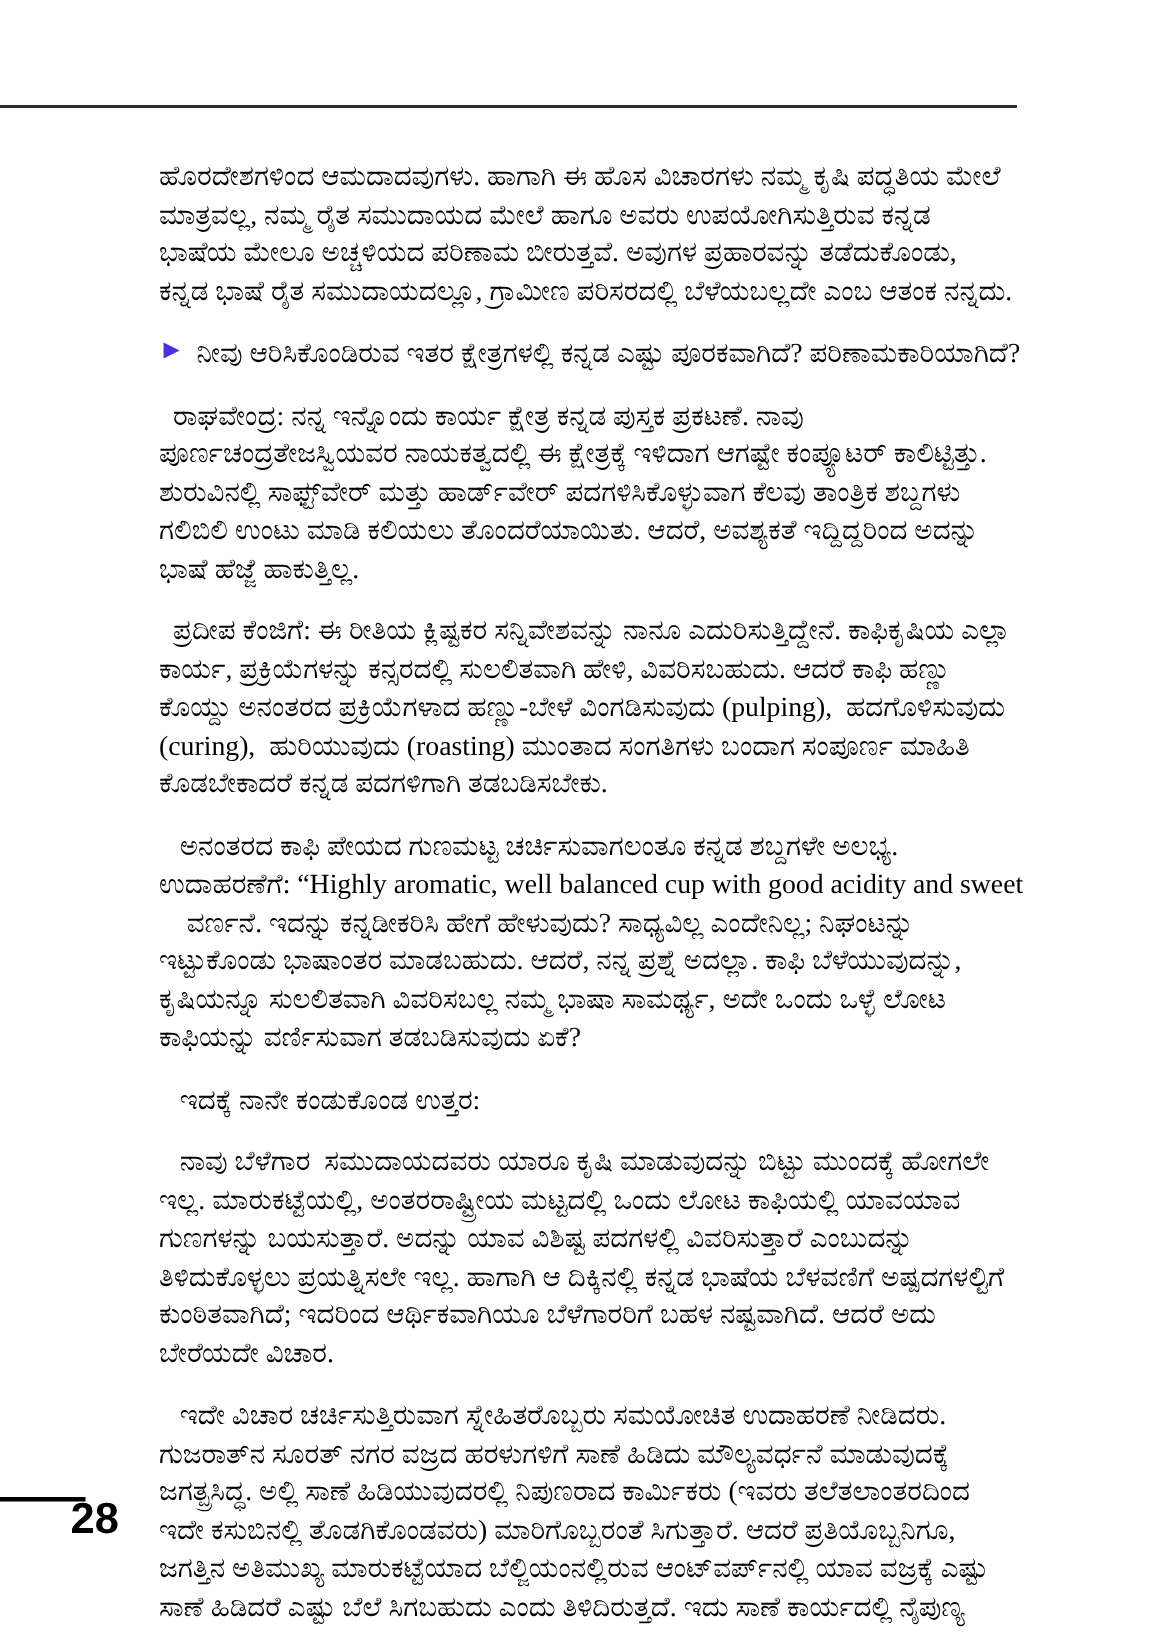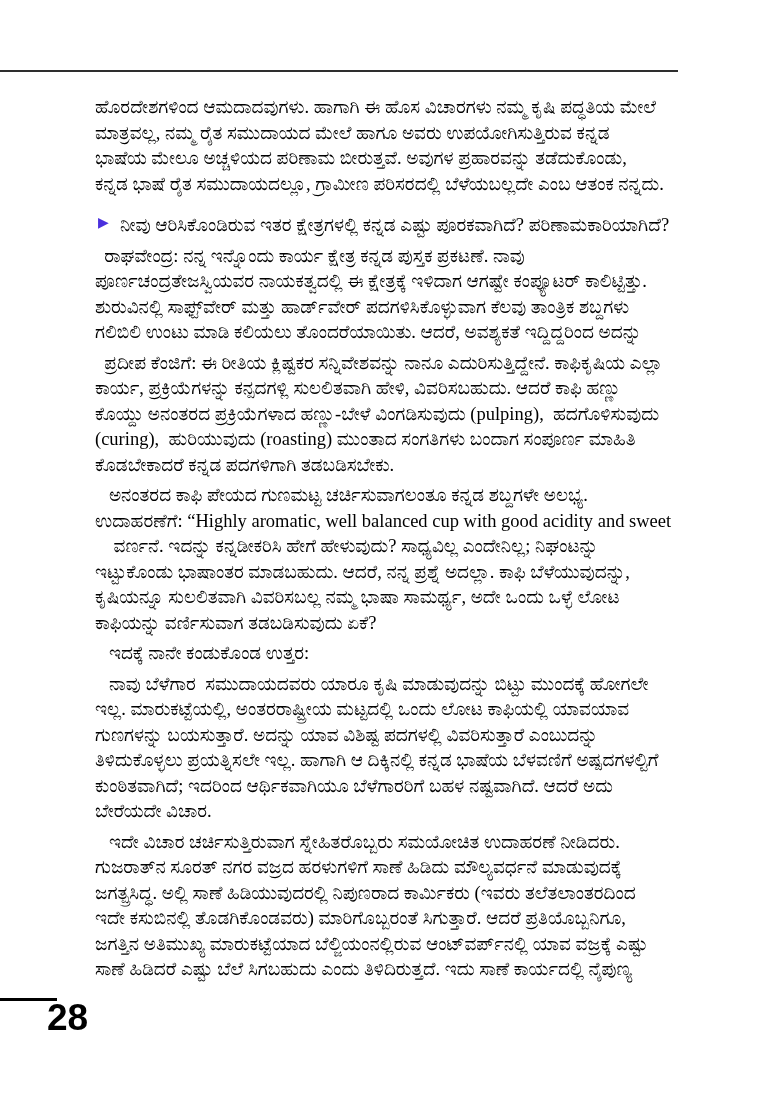--- a/index.html
+++ b/index.html
@@ -21,21 +21,21 @@
     width:678px;height:2px;
     background:#2e2e2e;
   }
   .article{
     position:absolute;
     top:90px;left:90px;
     width:602px;
     font-size:18.5px;
     line-height:25.5px;
   }
-  .block{margin:5px;}
+  .block{margin:16px;}
   .line{
     white-space:pre;
     overflow:visible;
   }
   .b{font-weight:normal;}
   .block.question{
     margin-top:16px;
     font-weight:bold;
   }
   .block.question .line{
@@ -53,21 +53,21 @@
     position:absolute;
     left:0;top:998px;
     width:57px;height:3px;
     background:#000;
   }
   .page-num{
     position:absolute;
     left:47px;top:998px;
     font-family:"Liberation Sans", sans-serif;
     font-weight:bold;
-    font-size:37px;
+    font-size:29px;
     line-height:1.1;
     color:#000;
   }
 </style>
 </head>
 <body style="color: rgb(0, 0, 0);">
 
 <div class="page">
   <div class="top-rule" style="background: rgb(46, 46, 46);"></div>
   <main class="article" id="article">
@@ -78,24 +78,25 @@
         <div class="line"><span class="r">ಕನ್ನಡ ಭಾಷೆ ರೈತ ಸಮುದಾಯದಲ್ಲೂ, ಗ್ರಾಮೀಣ ಪರಿಸರದಲ್ಲಿ ಬೆಳೆಯಬಲ್ಲದೇ ಎಂಬ ಆತಂಕ ನನ್ನದು.</span></div>
       </div>
       <div class="block question">
         <div class="line"><span class="arrow" style="color: rgb(74, 48, 221);">▶</span><span class="b">ನೀವು ಆರಿಸಿಕೊಂಡಿರುವ ಇತರ ಕ್ಷೇತ್ರಗಳಲ್ಲಿ ಕನ್ನಡ ಎಷ್ಟು ಪೂರಕವಾಗಿದೆ? ಪರಿಣಾಮಕಾರಿಯಾಗಿದೆ?</span></div>
       </div>
       <div class="block answer">
         <div class="line"><span class="r">  </span><span class="b">ರಾಘವೇಂದ್ರ:</span><span class="r"> ನನ್ನ ಇನ್ನೊಂದು ಕಾರ್ಯ ಕ್ಷೇತ್ರ ಕನ್ನಡ ಪುಸ್ತಕ ಪ್ರಕಟಣೆ. ನಾವು</span></div>
         <div class="line"><span class="r">ಪೂರ್ಣಚಂದ್ರತೇಜಸ್ವಿಯವರ ನಾಯಕತ್ವದಲ್ಲಿ ಈ ಕ್ಷೇತ್ರಕ್ಕೆ ಇಳಿದಾಗ ಆಗಷ್ಟೇ ಕಂಪ್ಯೂಟರ್ ಕಾಲಿಟ್ಟಿತ್ತು.</span></div>
         <div class="line"><span class="r">ಶುರುವಿನಲ್ಲಿ ಸಾಫ್ಟ್‌ವೇರ್ ಮತ್ತು ಹಾರ್ಡ್‌ವೇರ್ ಪದಗಳಿಸಿಕೊಳ್ಳುವಾಗ ಕೆಲವು ತಾಂತ್ರಿಕ ಶಬ್ದಗಳು</span></div>
         <div class="line"><span class="r">ಗಲಿಬಿಲಿ ಉಂಟು ಮಾಡಿ ಕಲಿಯಲು ತೊಂದರೆಯಾಯಿತು. ಆದರೆ, ಅವಶ್ಯಕತೆ ಇದ್ದಿದ್ದರಿಂದ ಅದನ್ನು</span></div>
+        <div class="line"><span class="r">ಭಾಷೆ ಹೆಜ್ಜೆ ಹಾಕುತ್ತಿಲ್ಲ.</span></div>
       </div>
       <div class="block answer">
         <div class="line"><span class="r">  </span><span class="b">ಪ್ರದೀಪ ಕೆಂಜಿಗೆ:</span><span class="r"> ಈ ರೀತಿಯ ಕ್ಲಿಷ್ಟಕರ ಸನ್ನಿವೇಶವನ್ನು ನಾನೂ ಎದುರಿಸುತ್ತಿದ್ದೇನೆ. ಕಾಫಿಕೃಷಿಯ ಎಲ್ಲಾ</span></div>
-        <div class="line"><span class="r">ಕಾರ್ಯ, ಪ್ರಕ್ರಿಯೆಗಳನ್ನು ಕನ್ಪದಗಳ್ಲಿ ಸುಲಲಿತವಾಗಿ ಹೇಳಿ, ವಿವರಿಸಬಹುದು. ಆದರೆ ಕಾಫಿ ಹಣ್ಣು</span></div>
+        <div class="line"><span class="r">ಕಾರ್ಯ, ಪ್ರಕ್ರಿಯೆಗಳನ್ನು ಕನ್ಸರದಲ್ಲಿ ಸುಲಲಿತವಾಗಿ ಹೇಳಿ, ವಿವರಿಸಬಹುದು. ಆದರೆ ಕಾಫಿ ಹಣ್ಣು</span></div>
         <div class="line"><span class="r">ಕೊಯ್ದು ಅನಂತರದ ಪ್ರಕ್ರಿಯೆಗಳಾದ ಹಣ್ಣು-ಬೇಳೆ ವಿಂಗಡಿಸುವುದು </span><span class="b">(pulping),</span><span class="r">  ಹದಗೊಳಿಸುವುದು</span></div>
         <div class="line"><span class="b">(curing),</span><span class="r">  ಹುರಿಯುವುದು </span><span class="b">(roasting)</span><span class="r"> ಮುಂತಾದ ಸಂಗತಿಗಳು ಬಂದಾಗ ಸಂಪೂರ್ಣ ಮಾಹಿತಿ</span></div>
         <div class="line"><span class="r">ಕೊಡಬೇಕಾದರೆ ಕನ್ನಡ ಪದಗಳಿಗಾಗಿ ತಡಬಡಿಸಬೇಕು.</span></div>
       </div>
       <div class="block para">
         <div class="line"><span class="r">   ಅನಂತರದ ಕಾಫಿ ಪೇಯದ ಗುಣಮಟ್ಟ ಚರ್ಚಿಸುವಾಗಲಂತೂ ಕನ್ನಡ ಶಬ್ದಗಳೇ ಅಲಭ್ಯ.</span></div>
         <div class="line"><span class="b">ಉದಾಹರಣೆಗೆ: </span><span class="b">“Highly aromatic, well balanced cup with good acidity and sweet</span></div>
         <div class="line"><span class="r">    ವರ್ಣನೆ. ಇದನ್ನು ಕನ್ನಡೀಕರಿಸಿ ಹೇಗೆ ಹೇಳುವುದು? ಸಾಧ್ಯವಿಲ್ಲ ಎಂದೇನಿಲ್ಲ; ನಿಘಂಟನ್ನು</span></div>
         <div class="line"><span class="r">ಇಟ್ಟುಕೊಂಡು ಭಾಷಾಂತರ ಮಾಡಬಹುದು. ಆದರೆ, ನನ್ನ ಪ್ರಶ್ನೆ ಅದಲ್ಲಾ. ಕಾಫಿ ಬೆಳೆಯುವುದನ್ನು,</span></div>
         <div class="line"><span class="r">ಕೃಷಿಯನ್ನೂ ಸುಲಲಿತವಾಗಿ ವಿವರಿಸಬಲ್ಲ ನಮ್ಮ ಭಾಷಾ ಸಾಮರ್ಥ್ಯ, ಅದೇ ಒಂದು ಒಳ್ಳೆ ಲೋಟ</span></div>

